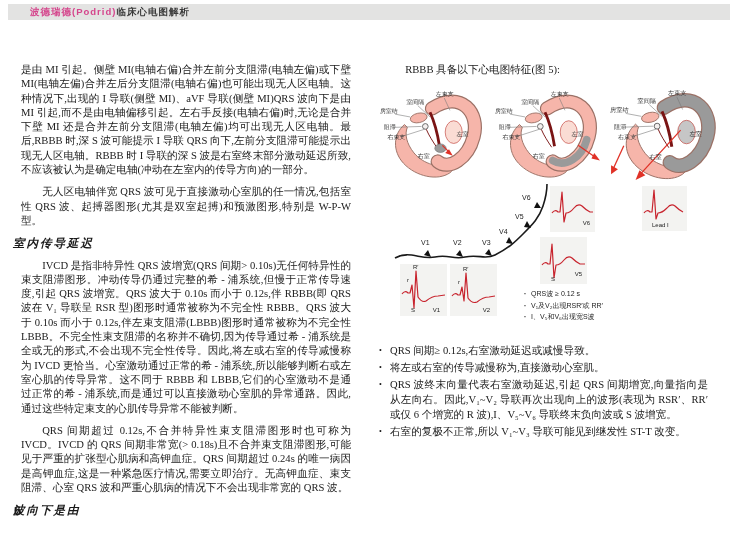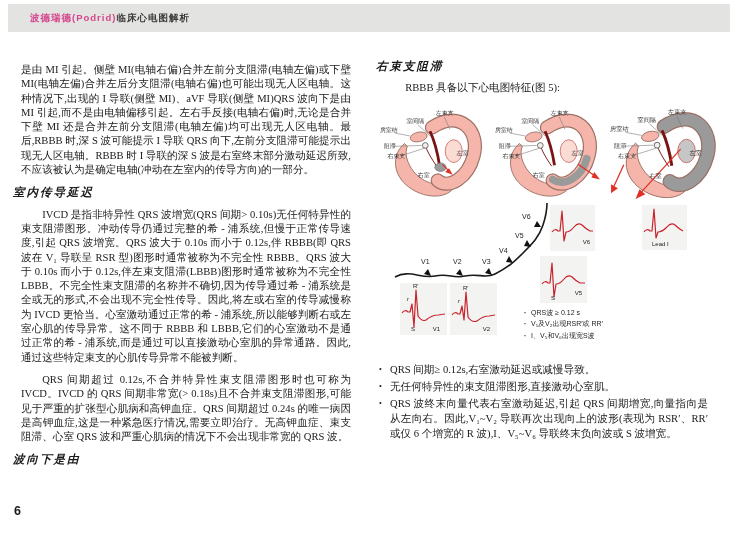--- a/index.html
+++ b/index.html
@@ -3,21 +3,21 @@
 <meta charset="utf-8">
 <style>
   html,body{margin:0;padding:0;}
   body{
     width:730px;height:536px;background:#ffffff;position:relative;
     font-family:"Liberation Serif","DejaVu Serif",serif;
     color:#1a1a1a;overflow:hidden;
   }
   
   .header-bar{
-    position:absolute;left:8px;top:4px;right:0;height:28px;
+    position:absolute;left:8px;top:4px;right:0;height:16px;
     background:#e3e3e2;display:flex;align-items:center;
     font-family:"Liberation Sans","DejaVu Sans",sans-serif;
     font-size:9.5px;letter-spacing:1px;
   }
   .header-bar .inner{padding-left:22px;}
   .ht-pink{color:#d5458c;font-weight:bold;}
   .ht-rest{color:#3a3a3a;font-weight:bold;}
   
   .content{
     position:absolute;left:13px;top:55px;width:709px;
@@ -86,28 +86,28 @@
 <div class="header-bar">
   <div class="inner">
     <span class="ht-pink">波德瑞德(Podrid)</span><span class="ht-rest">临床心电图解析</span>
   </div>
 </div>
 
 <div class="content">
 
   <div class="col">
     <p class="noindent">是由 MI 引起。侧壁 MI(电轴右偏)合并左前分支阻滞(电轴左偏)或下壁 MI(电轴左偏)合并左后分支阻滞(电轴右偏)也可能出现无人区电轴。这种情况下,出现的 I 导联(侧壁 MI)、aVF 导联(侧壁 MI)QRS 波向下是由 MI 引起,而不是由电轴偏移引起。左右手反接(电轴右偏)时,无论是合并下壁 MI 还是合并左前分支阻滞(电轴左偏)均可出现无人区电轴。最后,RBBB 时,深 S 波可能提示 I 导联 QRS 向下,左前分支阻滞可能提示出现无人区电轴。RBBB 时 I 导联的深 S 波是右室终末部分激动延迟所致,不应该被认为是确定电轴(冲动在左室内的传导方向)的一部分。</p>
+    <p>无人区电轴伴宽 QRS 波可见于直接激动心室肌的任一情况,包括室性 QRS 波、起搏器图形(尤其是双室起搏)和预激图形,特别是 W-P-W 型。</p>
     <div class="sec-head">室内传导延迟</div>
     <p>IVCD 是指非特异性 QRS 波增宽(QRS 间期&gt; 0.10s)无任何特异性的束支阻滞图形。冲动传导仍通过完整的希 - 浦系统,但慢于正常传导速度,引起 QRS 波增宽。QRS 波大于 0.10s 而小于 0.12s,伴 RBBB(即 QRS 波在 V₁ 导联呈 RSR 型)图形时通常被称为不完全性 RBBB。QRS 波大于 0.10s 而小于 0.12s,伴左束支阻滞(LBBB)图形时通常被称为不完全性 LBBB。不完全性束支阻滞的名称并不确切,因为传导通过希 - 浦系统是全或无的形式,不会出现不完全性传导。因此,将左或右室的传导减慢称为 IVCD 更恰当。心室激动通过正常的希 - 浦系统,所以能够判断右或左室心肌的传导异常。这不同于 RBBB 和 LBBB,它们的心室激动不是通过正常的希 - 浦系统,而是通过可以直接激动心室肌的异常通路。因此,通过这些特定束支的心肌传导异常不能被判断。</p>
     <p>QRS 间期超过 0.12s,不合并特异性束支阻滞图形时也可称为 IVCD。IVCD 的 QRS 间期非常宽(&gt; 0.18s)且不合并束支阻滞图形,可能见于严重的扩张型心肌病和高钾血症。QRS 间期超过 0.24s 的唯一病因是高钾血症,这是一种紧急医疗情况,需要立即治疗。无高钾血症、束支阻滞、心室 QRS 波和严重心肌病的情况下不会出现非常宽的 QRS 波。</p>
     <div class="sec-head">波向下是由</div>
   </div>
 
   <div class="col">
-    <div class="sec-head">右束支阻滞</div>
     <p>RBBB 具备以下心电图特征(图 5):</p>
 
     <div class="figure">
 
       <svg class="heart" style="left:2px" width="106" height="98" viewBox="0 0 112 100">
         <path class="myo" d="M28,40 C16,50 15,68 27,81 C40,95 63,100 76,91 C80,88 81,84 78,81 C66,87 48,82 38,70 C30,60 28,50 31,43 Z"></path>
         <path class="band-edge" d="M57,23 C88,3 108,28 101,53 C95,76 75,89 63,79"></path>
         <path class="band" d="M57,23 C88,3 108,28 101,53 C95,76 75,89 63,79"></path>
         <ellipse class="cavity" cx="80" cy="48" rx="9" ry="12"></ellipse>
         <path class="septum" d="M55,27 C60,38 63,50 65,63"></path>
@@ -244,19 +244,20 @@
       <div class="fig-notes">
         <div>QRS波 ≥ 0.12 s</div>
         <div>V₁及V₂出现RSR′或 RR′</div>
         <div>I、V₅和V₆出现宽S波</div>
       </div>
     </div>
 
 
     <ul class="bullets">
       <li>QRS 间期≥ 0.12s,右室激动延迟或减慢导致。</li>
-      <li>无任何特异性的束支阻滞图形,直接激动心室肌。</li>
+      <li>将左或右室的传导减慢称为,直接激动心室肌。</li>
       <li>QRS 波终末向量代表右室激动延迟,引起 QRS 间期增宽,向量指向是从左向右。因此,V₁~V₂ 导联再次出现向上的波形(表现为 RSR′、RR′ 或仅 6 个增宽的 R 波),I、V₅~V₆ 导联终末负向波或 S 波增宽。</li>
+      <li>右室的复极不正常,所以 V₁~V₃ 导联可能见到继发性 ST-T 改变。</li>
     </ul>
   </div>
 </div>
 
 <div class="page-num">6</div>
 
 </body></html>

